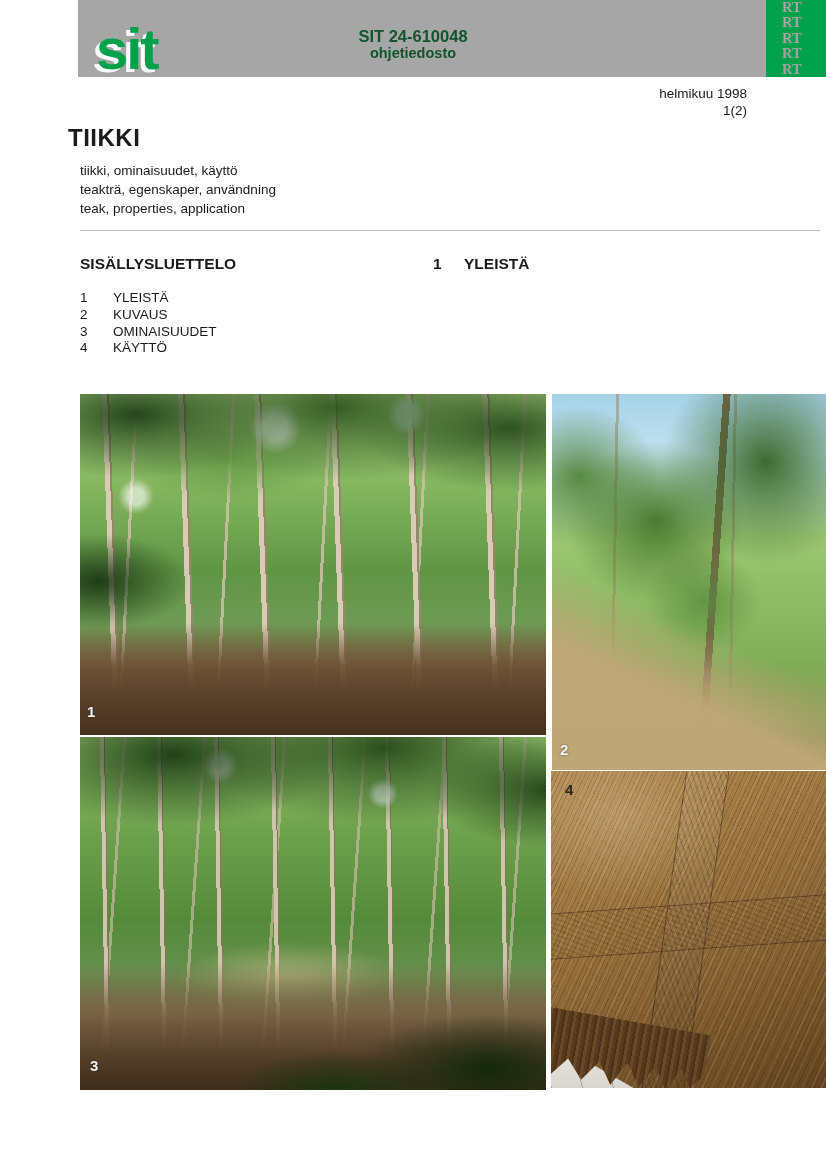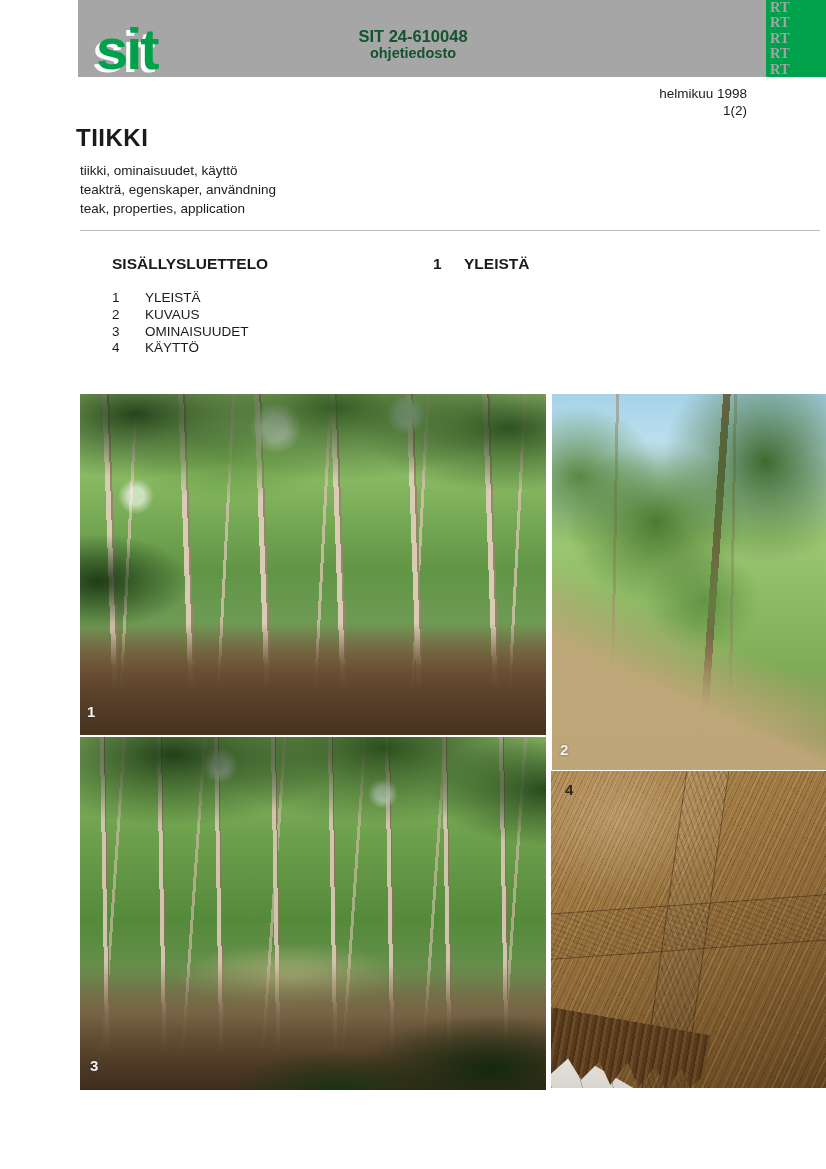--- a/index.html
+++ b/index.html
@@ -13,29 +13,29 @@
     position:absolute;left:96px;top:24px;font-size:58px;font-weight:bold;line-height:50px;
     letter-spacing:-2px;color:var(--green,#00a14b);
     text-shadow:-4px 3px 0 #ffffff;
   }
   .doc-id{position:absolute;left:313px;top:27px;width:200px;text-align:center;color:#14532d;}
   .doc-number{font-size:16.5px;font-weight:bold;line-height:18px;}
   .doc-type{font-size:14.5px;font-weight:bold;line-height:16px;}
   .rt-block{position:absolute;left:766px;top:0;width:60px;height:77px;background:var(--green,#00a14b);}
   .rt-block .rt{
     display:block;font-family:"Liberation Serif",serif;font-weight:bold;
-    font-size:14.5px;line-height:15.4px;color:#a4a4a4;padding-left:4px;letter-spacing:0px;
+    font-size:14.5px;line-height:15.4px;color:#a4a4a4;padding-left:16px;letter-spacing:0px;
   }
   
   .date-block{position:absolute;right:79px;top:86px;text-align:right;font-size:13.5px;line-height:16.5px;}
-  .page-title{position:absolute;left:76px;top:124px;margin:0;font-size:24px;font-weight:bold;letter-spacing:.5px;}
+  .page-title{position:absolute;left:68px;top:124px;margin:0;font-size:24px;font-weight:bold;letter-spacing:.5px;}
   .subtitle{position:absolute;left:80px;top:161px;font-size:13.5px;line-height:19px;}
   .rule{position:absolute;left:80px;top:230px;width:740px;height:1px;background:#bdbdbd;}
   
-  .toc{position:absolute;left:80px;top:255px;width:300px;margin-left:32px;}
+  .toc{position:absolute;left:80px;top:255px;width:300px;}
   .sec-heading{margin:0;font-size:15.5px;font-weight:bold;display:flex;}
   .sec-heading .hnum{width:31px;flex:none;}
   .toc-items{margin-top:17px;font-size:13.5px;line-height:16.8px;}
   .toc-row{display:flex;}
   .toc-row .num{width:33px;flex:none;}
   .sec1{position:absolute;left:433px;top:255px;width:313px;}
   .sec1 p{margin:17px 0 0 0;font-size:13.4px;line-height:17.6px;text-align:justify;}
   
   .photo{position:absolute;margin:0;overflow:hidden;}
   .p1{left:80px;top:394px;width:466px;height:341px;}

